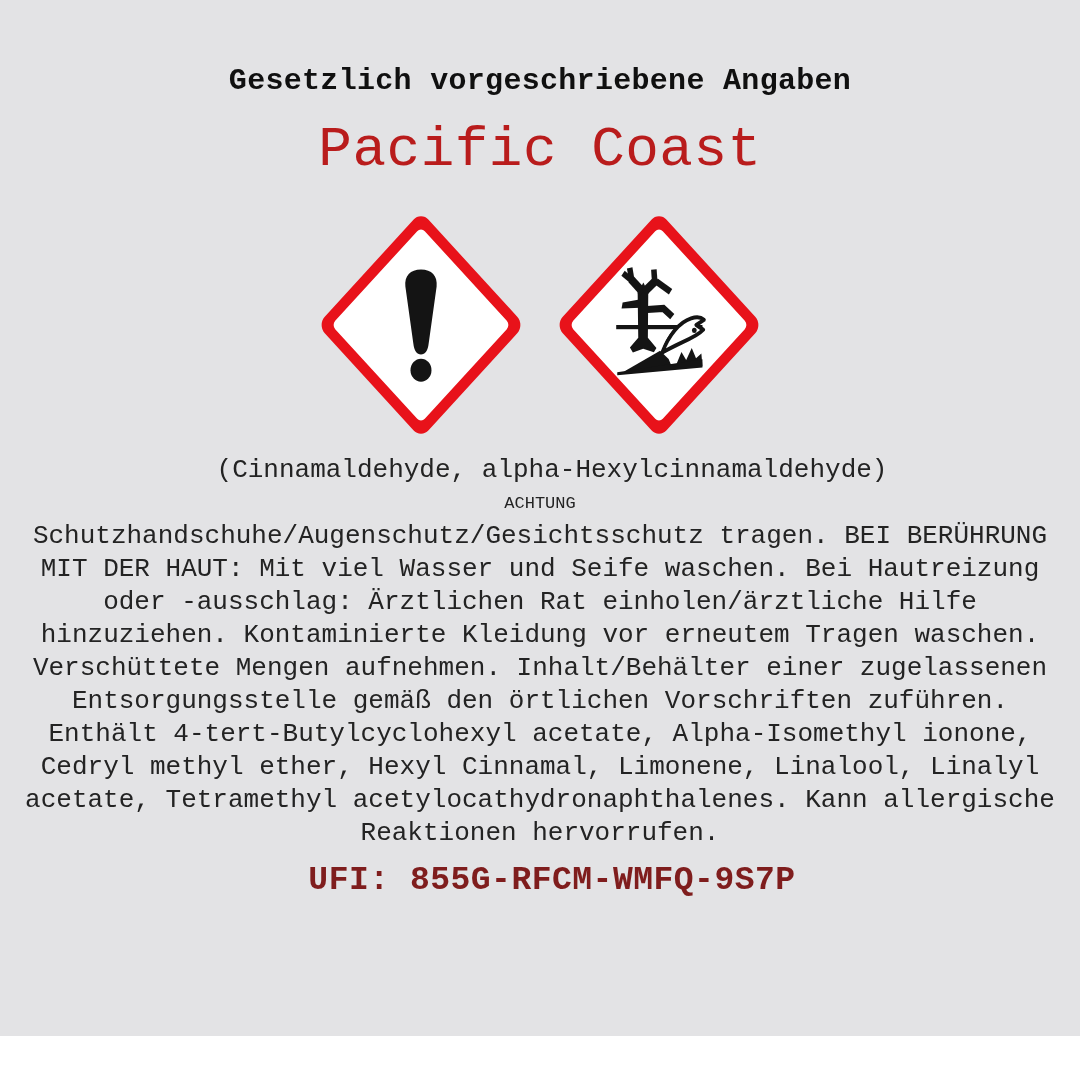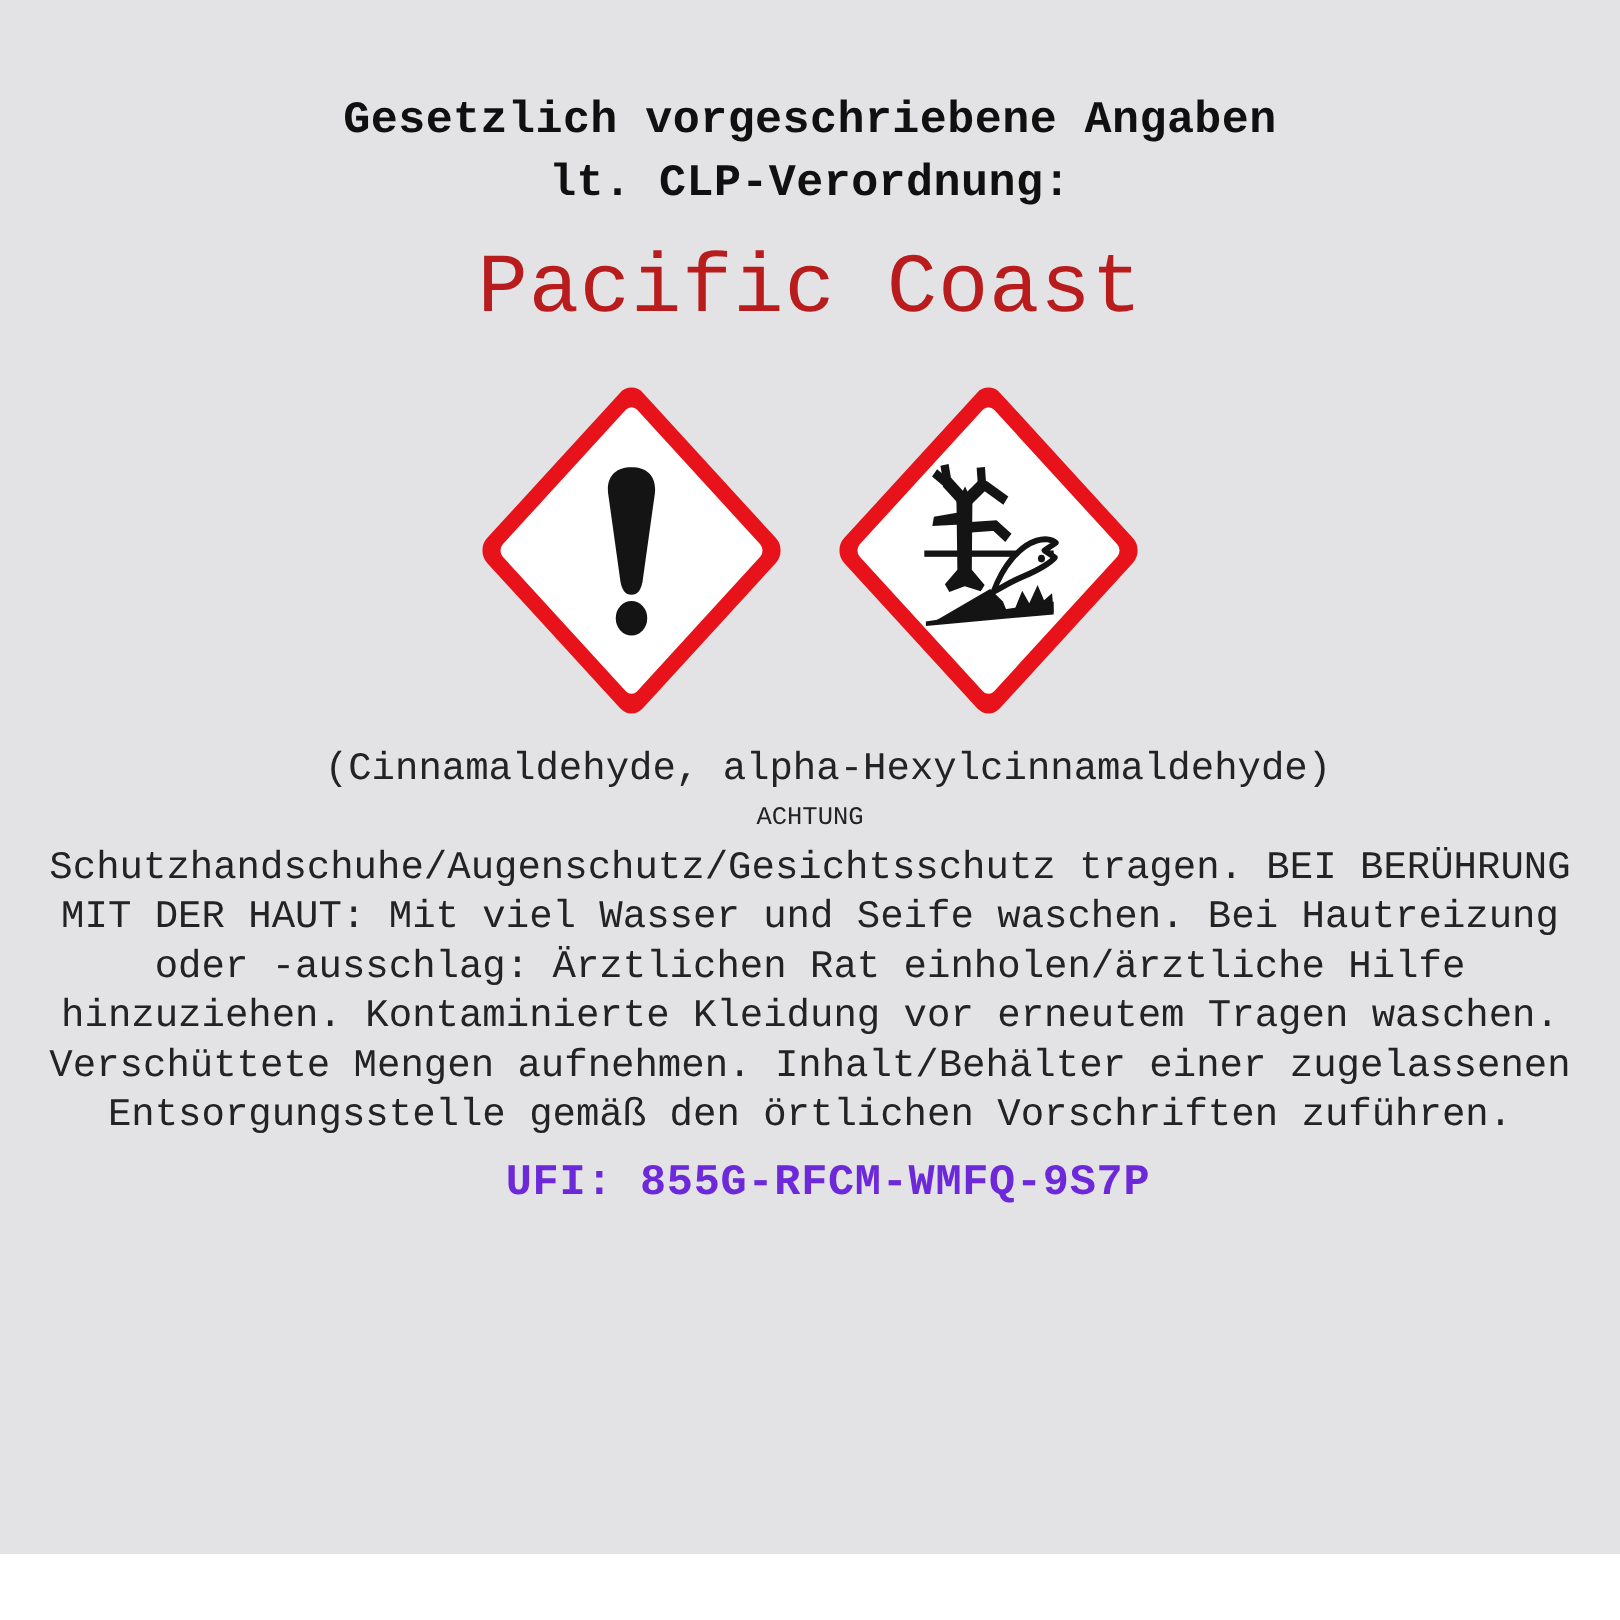--- a/index.html
+++ b/index.html
@@ -52,35 +52,34 @@
     line-height: 33px;
   }
   .stmt {
     width: 1066px;
     margin: 0;
     font-size: 26px;
     line-height: 33px;
   }
   .ufi {
     margin-top: 12px;
-    font-size: 29px;
+    font-size: 33px;
     font-weight: 600;
     letter-spacing: 0.5px;
-    color: #6d28d9;
+    color: #7f1d1d;
     margin-left: 24px;
   }
 </style>
 </head>
 <body>
 
 <div class="label">
 
   <div class="legal-header">
     <div>Gesetzlich vorgeschriebene Angaben</div>
-    <div>lt. CLP-Verordnung:</div>
   </div>
 
   <div class="product-name">Pacific Coast</div>
 
   <div class="pictos">
 
     <div class="picto">
       <svg width="214" height="234" viewBox="0 0 100 100" preserveAspectRatio="none" aria-hidden="true">
         <rect x="15.7" y="15.7" width="68.6" height="68.6" rx="5" transform="rotate(45 50 50)" fill="#e8121a"></rect>
         <rect x="20.4" y="20.4" width="59.2" height="59.2" rx="2.5" transform="rotate(45 50 50)" fill="#ffffff"></rect>
@@ -126,16 +125,17 @@
 
   </div>
 
   <div class="allergens">(Cinnamaldehyde, alpha-Hexylcinnamaldehyde)</div>
 
   <div class="signal">ACHTUNG</div>
 
 
   <p class="stmt">Schutzhandschuhe/Augenschutz/Gesichtsschutz tragen. BEI BERÜHRUNG MIT DER HAUT: Mit viel Wasser und Seife waschen. Bei Hautreizung oder -ausschlag: Ärztlichen Rat einholen/ärztliche Hilfe hinzuziehen. Kontaminierte Kleidung vor erneutem Tragen waschen. Verschüttete Mengen aufnehmen. Inhalt/Behälter einer zugelassenen Entsorgungsstelle gemäß den örtlichen Vorschriften zuführen.</p>
 
+  <p class="stmt">Enthält 4-tert-Butylcyclohexyl acetate, Alpha-Isomethyl ionone, Cedryl methyl ether, Hexyl Cinnamal, Limonene, Linalool, Linalyl acetate, Tetramethyl acetylocathydronaphthalenes. Kann allergische Reaktionen hervorrufen.</p>
 
   <div class="ufi">UFI: 855G-RFCM-WMFQ-9S7P</div>
 
 </div>
 
 </body></html>

